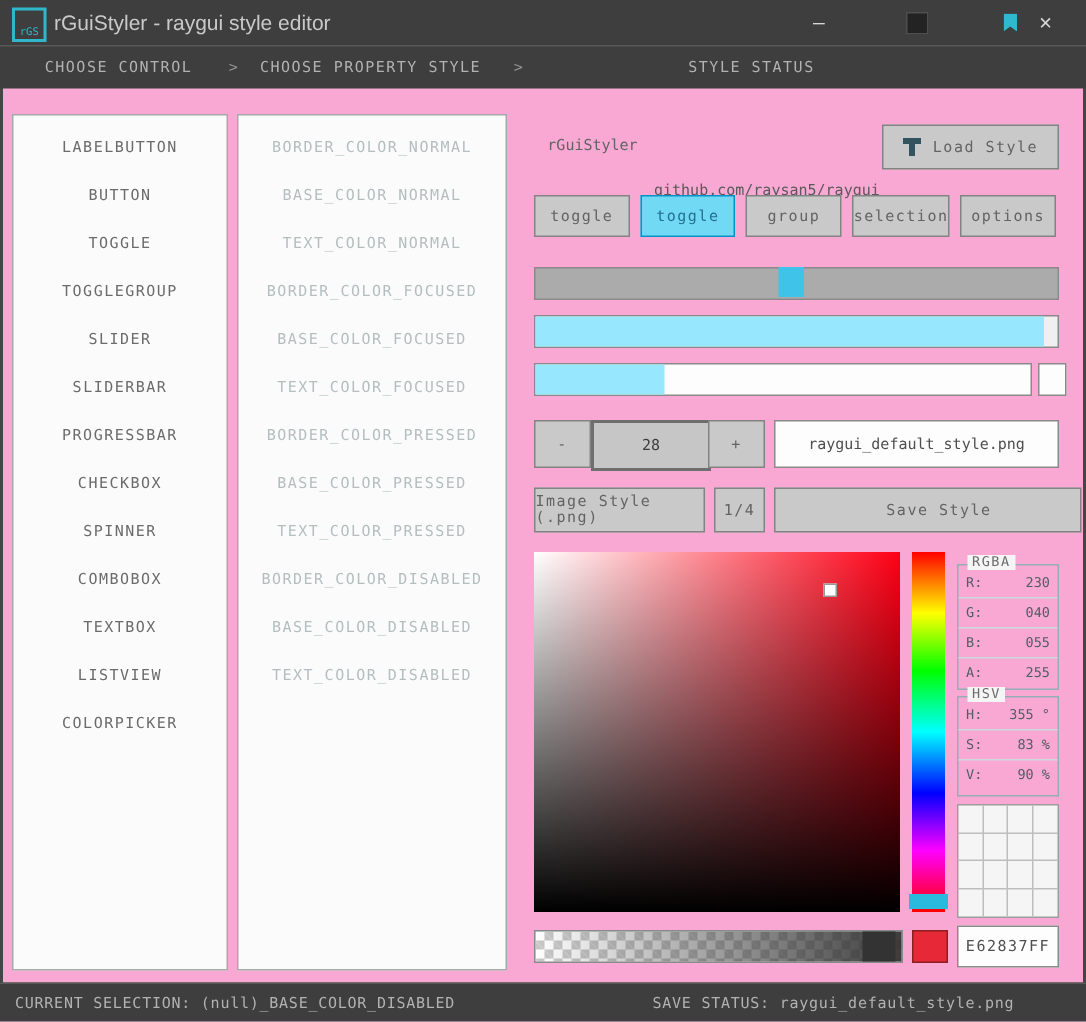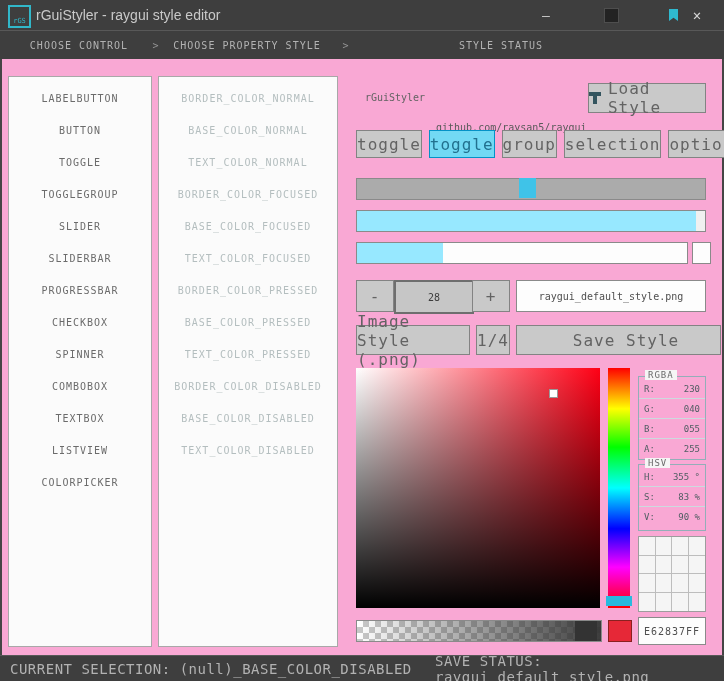--- a/index.html
+++ b/index.html
@@ -24,21 +24,21 @@
   .menu-sep{color:#949494;}
 
   
   .panel{position:absolute;top:76px;background:#fbfbfb;border:1px solid #a8a8a8;padding-top:5px;}
   .panel-left{left:8px;width:142px;height:564px;}
   .panel-props{left:158px;width:178px;height:564px;}
   .list-item{height:32px;display:flex;align-items:center;justify-content:center;font-size:10px;letter-spacing:1px;color:#6b6b6b;}
   .panel-props .list-item{color:#b4bebf;}
 
   
-  .btn{background:#c9c9c9;border:1px solid #838383;color:#636363;font-size:16px;letter-spacing:1px;display:flex;align-items:center;justify-content:center;}
+  .btn{background:#c9c9c9;border:1px solid #838383;color:#636363;font-size:10px;letter-spacing:1px;display:flex;align-items:center;justify-content:center;}
   .btn-active{background:#72d9f4;border-color:#0492c7;color:#22718f;}
 
   
   .brand-label{left:356px;top:84px;width:78px;height:26px;display:flex;align-items:center;justify-content:center;color:#636363;font-size:10px;}
   .repo-label{left:436px;top:84px;width:152px;height:26px;display:flex;align-items:center;color:#5a5a5a;font-size:10px;margin-top:30px;}
   .btn-load{left:588px;top:83px;width:116px;height:28px;gap:8px;}
   .load-icon{width:12px;height:12px;position:relative;}
   .load-icon .bar{position:absolute;left:0;top:0;width:12px;height:4px;background:#33545e;}
   .load-icon .stem{position:absolute;left:4px;top:4px;width:4px;height:8px;background:#33545e;}
 
@@ -87,21 +87,21 @@
     background-image:linear-gradient(45deg,#c8c8c8 25%,transparent 25%,transparent 75%,#c8c8c8 75%),
                      linear-gradient(45deg,#c8c8c8 25%,transparent 25%,transparent 75%,#c8c8c8 75%);
     background-size:12px 12px;background-position:0 0,6px 6px;}
   .alpha-overlay{position:absolute;inset:0;background:linear-gradient(to right,rgba(50,50,50,0),rgba(50,50,50,0.95));}
   .alpha-handle{position:absolute;top:0;left:218px;width:22px;height:100%;background:#333;}
   .swatch{left:608px;top:620px;width:22px;height:20px;background:#e62837;border:1px solid #8a2020;}
   .hexbox{left:638px;top:617px;width:66px;height:26px;justify-content:center;letter-spacing:1px;}
 
   
   .statusbar{position:absolute;left:0;top:655px;width:100%;height:26px;background:#3e3e3e;border-top:1px solid #585858;}
-  .status-text{position:absolute;top:0;height:26px;display:flex;align-items:center;color:#b2b2b2;font-size:14px;letter-spacing:0.5px;}
+  .status-text{position:absolute;top:0;height:26px;display:flex;align-items:center;color:#b2b2b2;font-size:10px;letter-spacing:0.5px;}
   .status-left{left:10px;}
   .status-right{left:435px;}
 </style>
 </head>
 <body>
 
 <div class="window">
 
   <div class="titlebar">
     <div class="app-icon">

